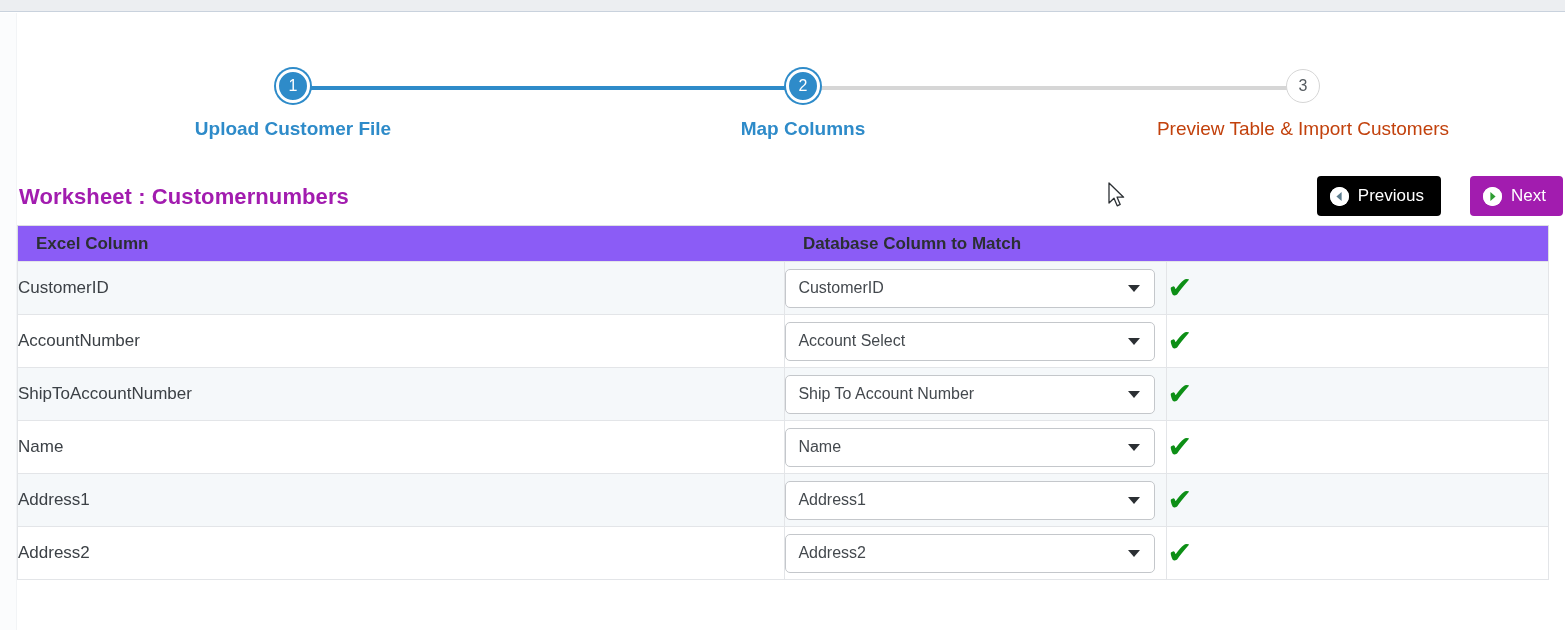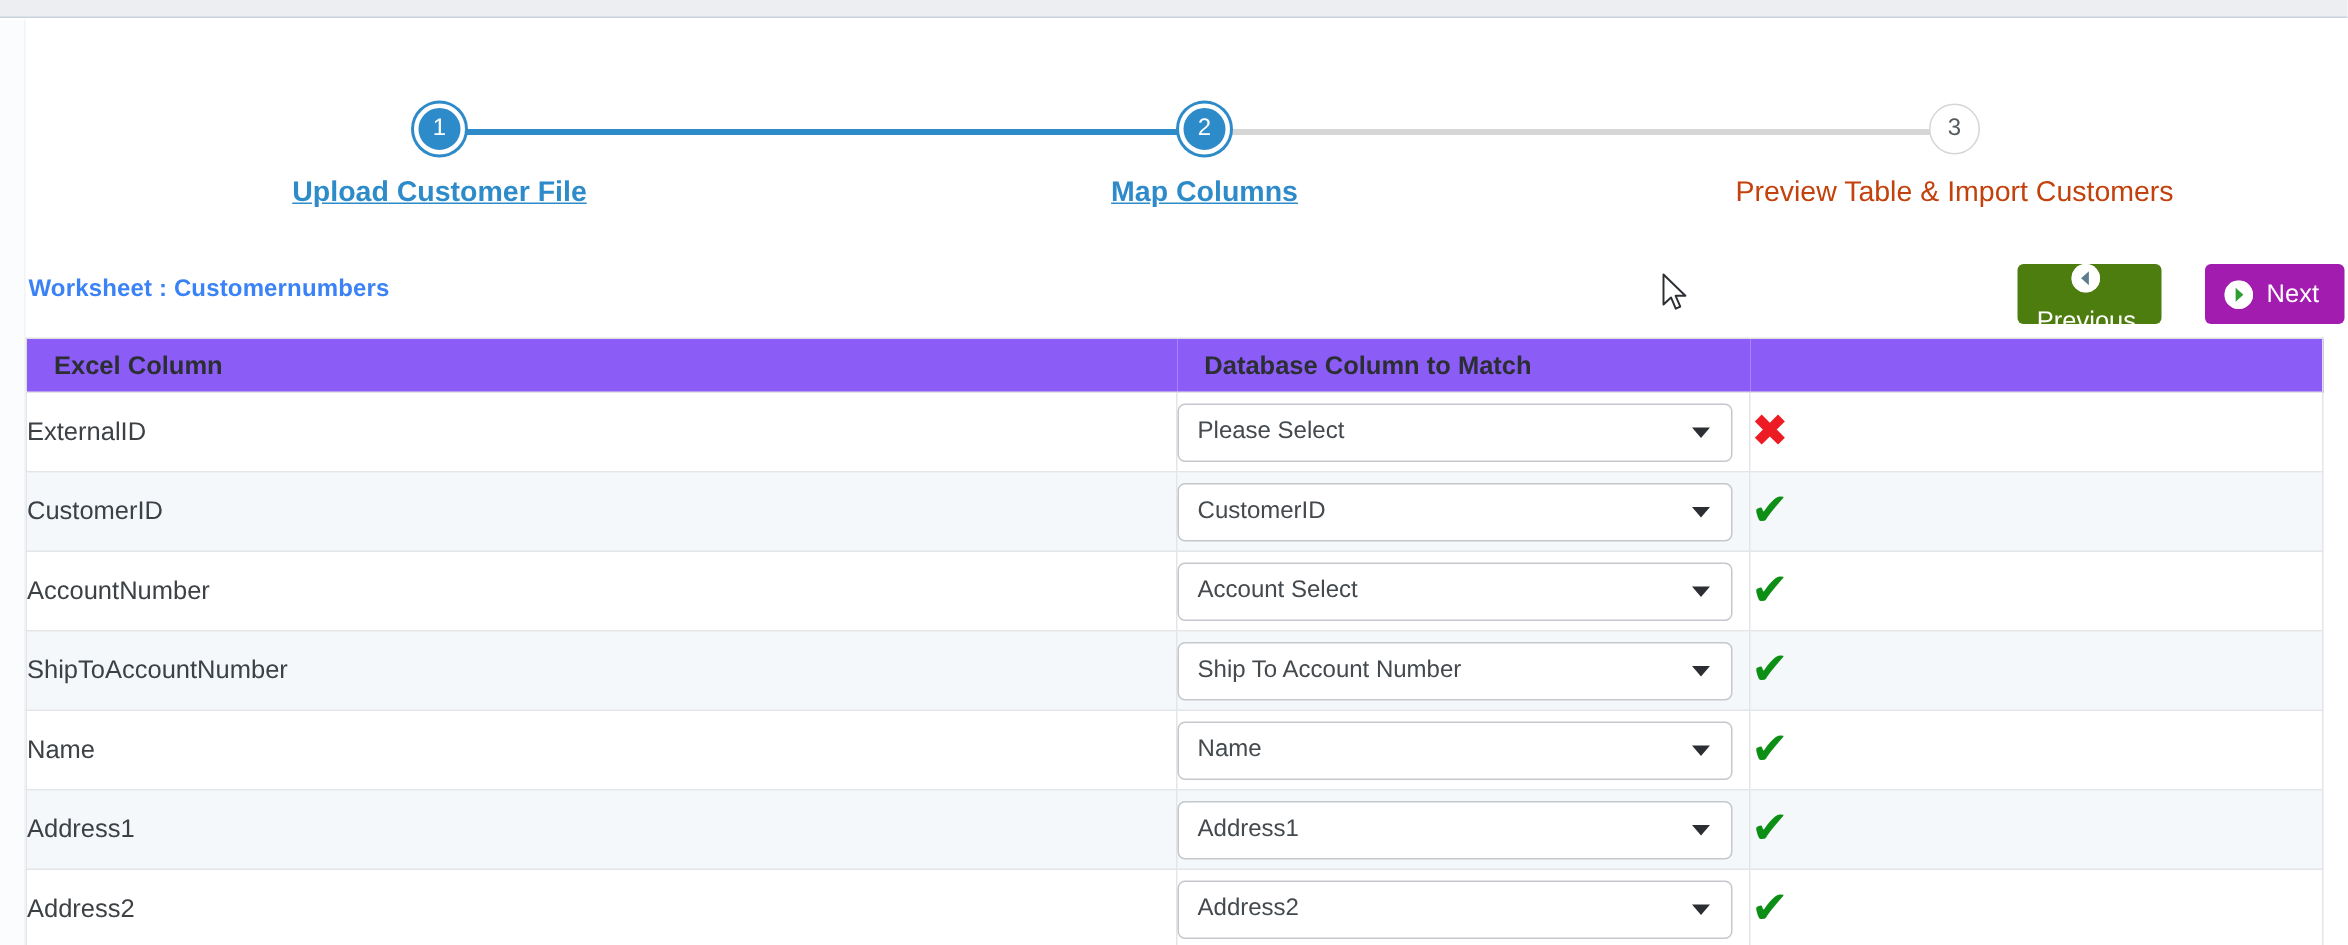--- a/index.html
+++ b/index.html
@@ -63,45 +63,45 @@
   .step-circle.inactive {
     background: #ffffff;
     color: #555b60;
     border: 1px solid #d6d6d6;
   }
   .step-label {
     margin-top: 15px;
     font-size: 19px;
     white-space: nowrap;
   }
-  .step-label.active   { color: #2e8bc9; font-weight: bold; text-decoration: underline; }
+  .step-label.active   { color: #2e8bc9; font-weight: bold; }
   .step-label.inactive { color: #c2410c; font-weight: normal; }
 
   
   #worksheet-bar {
     position: absolute; top: 176px; left: 17px;
     width: 1548px; height: 48px;
   }
   #worksheet-title {
     position: absolute; left: 2px; top: 8px;
-    font-size: 16px; font-weight: bold; color: #3b82f6;
+    font-size: 22px; font-weight: bold; color: #a21caf;
     letter-spacing: .1px;
   }
   .wiz-btn {
     position: absolute; top: 0;
     height: 40px;
     border: none; border-radius: 4px;
     color: #ffffff;
     font-size: 17px;
     font-family: "Liberation Sans", sans-serif;
     display: flex; align-items: center; gap: 9px;
     padding: 0 17px 0 13px;
     cursor: pointer;
   }
-  #btn-previous { right: 124px; background: #4d7c0f; flex-direction: column; }
+  #btn-previous { right: 124px; background: #000000; }
   #btn-next     { right: 2px;   background: #a21caf; margin-left: 23px; }
   .btn-ico {
     width: 19px; height: 19px; border-radius: 50%;
     background: #ffffff;
     display: inline-flex; align-items: center; justify-content: center;
     flex: 0 0 auto;
   }
   .btn-ico svg { display: block; }
 
   
@@ -242,30 +242,20 @@
 
 <table id="map-table">
   <thead>
     <tr>
       <th class="col-excel">Excel Column</th>
       <th class="col-db">Database Column to Match</th>
       <th class="col-stat"></th>
     </tr>
   </thead>
   <tbody id="map-body">
-      <tr class="odd">
-        <td class="excel-cell">ExternalID</td>
-        <td class="db-cell">
-          <div class="db-select">
-            <span class="db-select-value">Please Select</span>
-            <span class="caret"></span>
-          </div>
-        </td>
-        <td class="stat-cell"><span class="status-bad">✖</span></td>
-      </tr>
       <tr class="even">
         <td class="excel-cell">CustomerID</td>
         <td class="db-cell">
           <div class="db-select">
             <span class="db-select-value">CustomerID</span>
             <span class="caret"></span>
           </div>
         </td>
         <td class="stat-cell"><span class="status-ok">✔</span></td>
       </tr>

